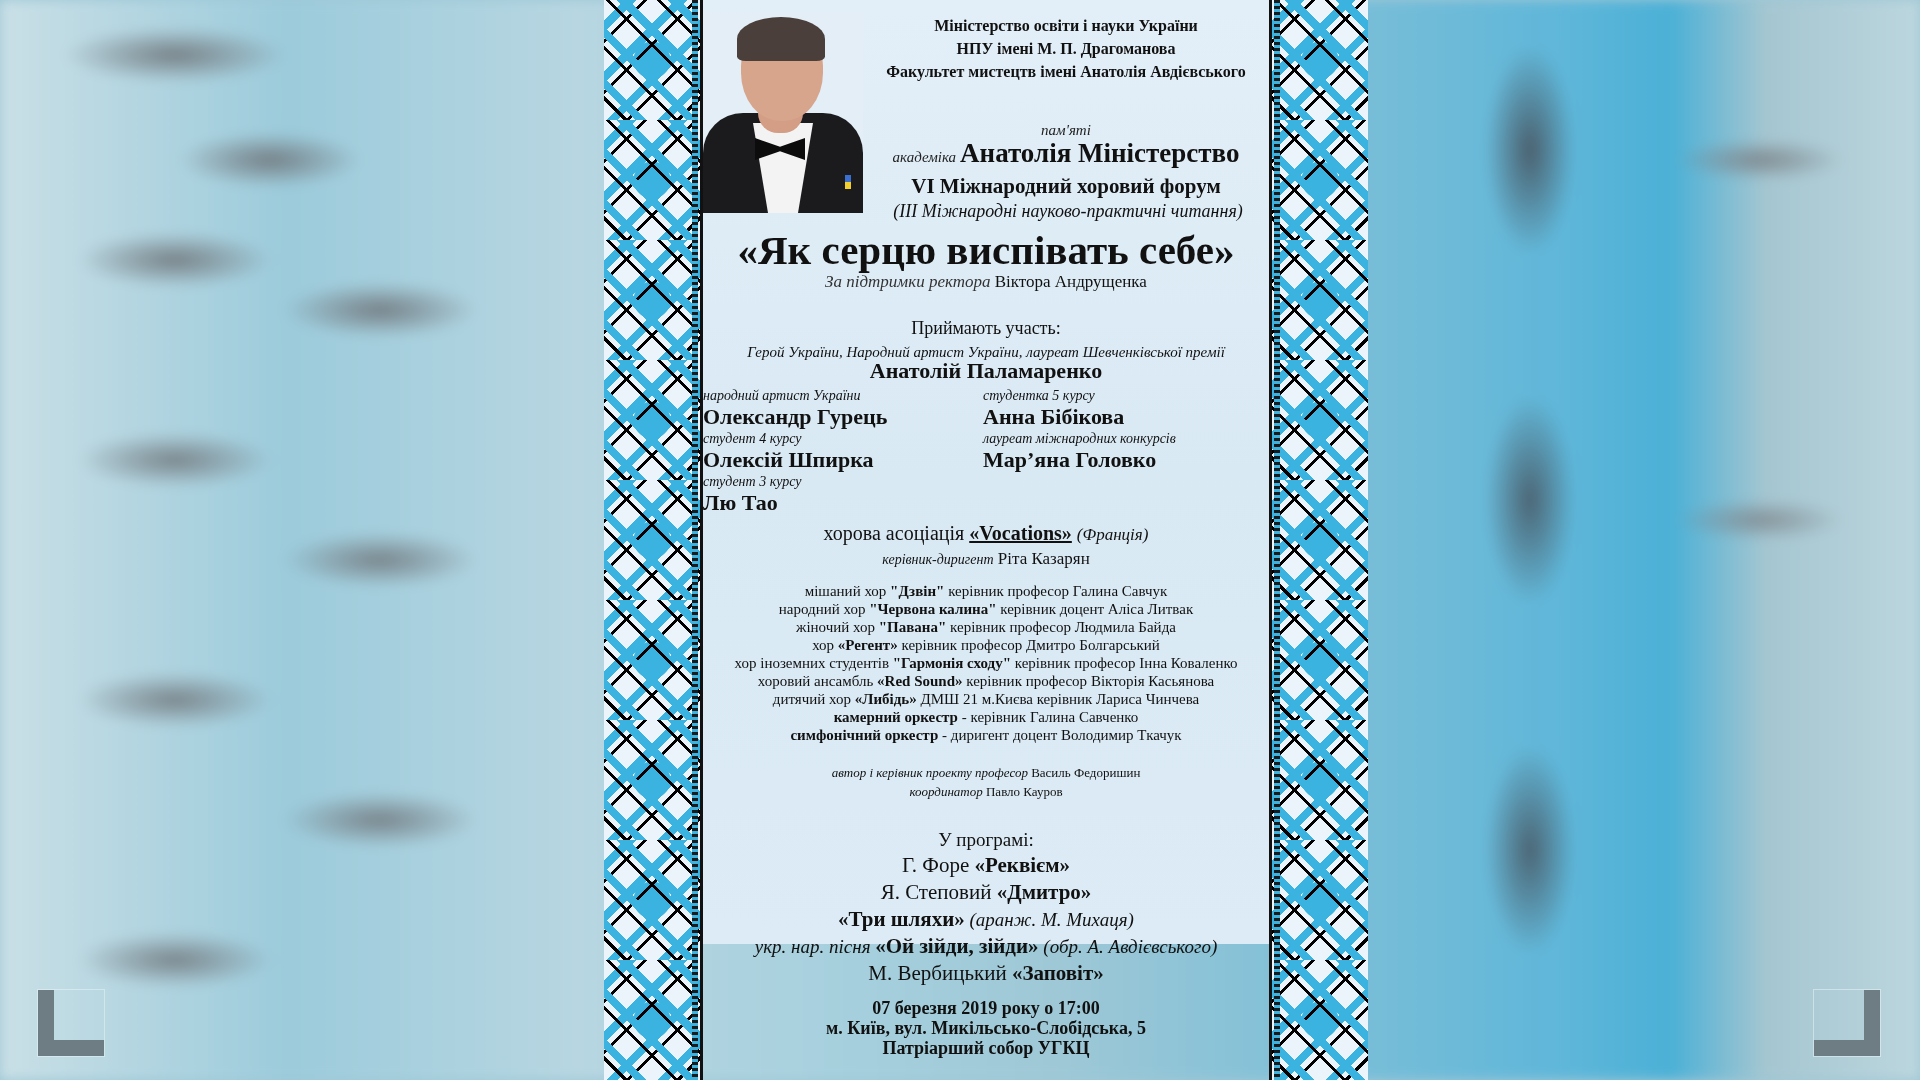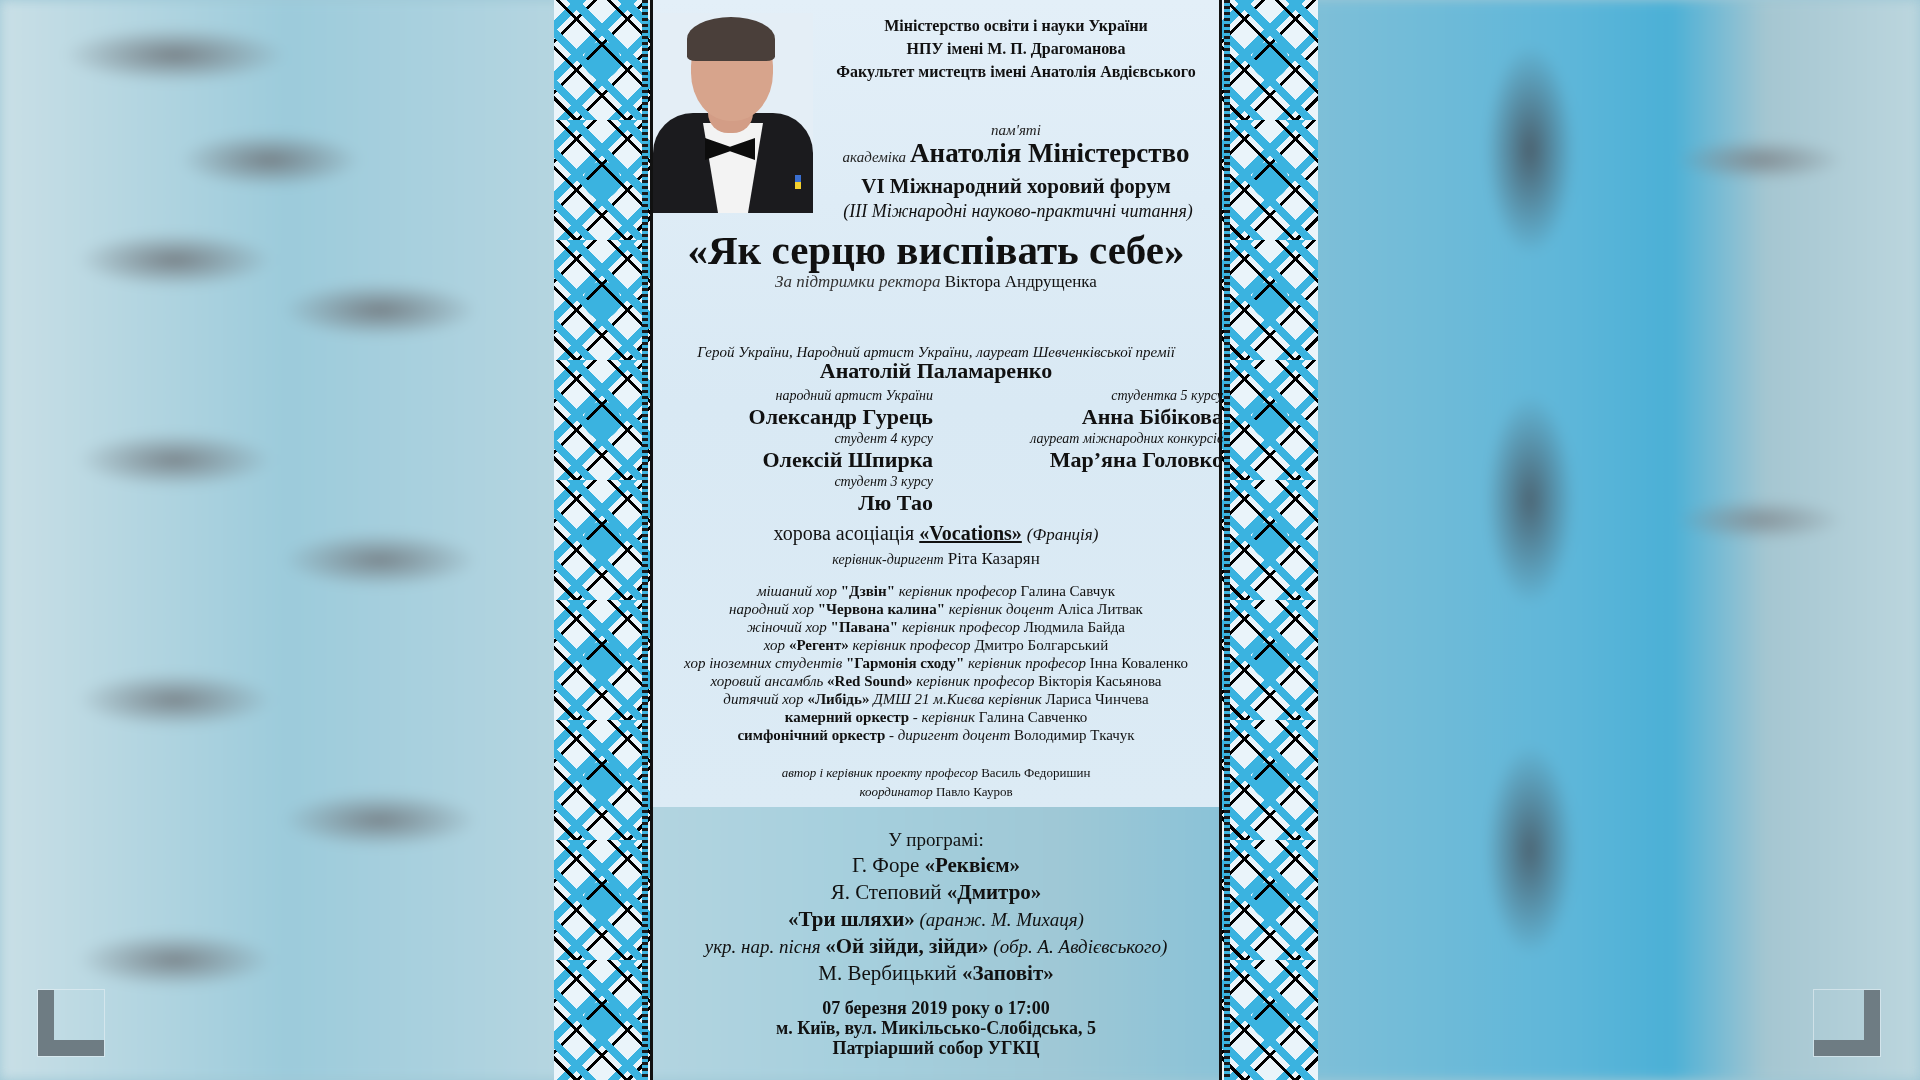--- a/index.html
+++ b/index.html
@@ -25,21 +25,21 @@
       radial-gradient(ellipse 60px 140px at 1530px 500px, rgba(70,80,90,0.8), transparent 75%),
       radial-gradient(ellipse 60px 140px at 1530px 850px, rgba(70,80,90,0.8), transparent 75%),
       radial-gradient(ellipse 120px 30px at 1760px 160px, rgba(120,125,130,0.8), transparent 70%),
       radial-gradient(ellipse 120px 30px at 1760px 520px, rgba(120,125,130,0.7), transparent 70%),
       linear-gradient(90deg, #c9dfe6 0%, #9ccbdb 15%, #b7d6e1 30%, #a5cfdd 45%, #9fc8d6 55%, #5db6d9 82%, #4bb0d6 87%, #a5c6d1 92%, #bcd6de 100%);
     filter: blur(6px);
   }
 
   
   .poster {
-    position:absolute; left:554px; top:0; width:764px; height:807px;
+    position:absolute; left:604px; top:0; width:764px; height:944px;
     background:#15803d;
   }
   .border-strip {
     position:absolute; top:0; width:96px; height:1080px;
     background-color:#eaf4fa;
     background-image:
       repeating-linear-gradient(45deg, transparent 0 14px, #000 14px 17px, transparent 17px 22px, #3ab3e0 22px 30px, transparent 30px 36px),
       repeating-linear-gradient(-45deg, transparent 0 14px, #000 14px 17px, transparent 17px 22px, #3ab3e0 22px 30px, transparent 30px 36px),
       radial-gradient(circle at 50% 50%, #3ab3e0 0 18px, transparent 19px);
     background-size: 96px 120px, 96px 120px, 96px 120px;
@@ -98,32 +98,32 @@
   .title { position:absolute; left:0; right:0; top:225px; font-weight:bold; font-size:41px; line-height:50px; }
   .support { position:absolute; left:0; right:0; top:272px; font-size:17px; }
   .support .it { font-style:italic; color:#333; }
   .support .b { font-weight:normal; }
 
   .participate-h { position:absolute; left:0; right:0; top:318px; font-size:18px; }
   .star-title { position:absolute; left:0; right:0; top:344px; font-style:italic; font-size:15px; }
   .star-name { position:absolute; left:0; right:0; top:358px; font-weight:bold; font-size:22px; }
 
   .pgrid { position:absolute; left:0; right:0; top:388px; display:grid; grid-template-columns: 280px 290px; column-gap:0; }
-  .pcell { text-align:right; margin-bottom:1px;padding-left:24px; }
+  .pcell { text-align:left; margin-bottom:1px; }
   .pcell .role { font-style:italic; font-size:14px; line-height:15px; }
   .pcell .name { font-weight:bold; font-size:22px; line-height:27px; }
 
   .vocations { position:absolute; left:0; right:0; top:522px; font-size:20px; }
   .vocations .b { font-weight:bold;text-decoration:underline; }
   .vocations .it { font-style:italic; font-size:17px; }
   .voc-lead { position:absolute; left:0; right:0; top:549px; font-size:17px; }
   .voc-lead .it { font-style:italic; font-size:14px; }
 
   .ensembles { position:absolute; left:-6px; right:-6px; top:582px; font-size:15px; line-height:18px; }
-  .ensembles .it { font-style:italic; }
+  .ensembles .it { }
   .ensembles .b { font-weight:bold; }
 
   .credits { position:absolute; left:0; right:0; top:764px; font-size:13px; line-height:18.5px; }
   .credits .it { font-style:italic; }
 
   .program-h { position:absolute; left:0; right:0; top:829px; font-size:19px; }
   .program { position:absolute; left:-8px; right:-8px; top:852px; font-size:21px; line-height:26px; }
   .program .it { font-style:italic; font-size:19px; }
   .program .b { font-weight:bold; }
 
@@ -171,20 +171,21 @@
       <div class="l4">(III Міжнародні науково-практичні читання)</div>
     </div>
 
     <div class="title">«Як серцю виспівать себе»</div>
 
     <div class="support">
       <span class="it">За підтримки ректора</span>
       <span class="b">Віктора Андрущенка</span>
     </div>
 
+    <div class="participate-h">Приймають участь:</div>
     <div class="star-title">Герой України, Народний артист України, лауреат Шевченківської премії</div>
     <div class="star-name">Анатолій Паламаренко</div>
 
     <div class="pgrid">
       <div class="pcell">
         <div class="role">народний артист України</div>
         <div class="name">Олександр Гурець</div>
       </div>
       <div class="pcell">
         <div class="role">студентка 5 курсу</div>

